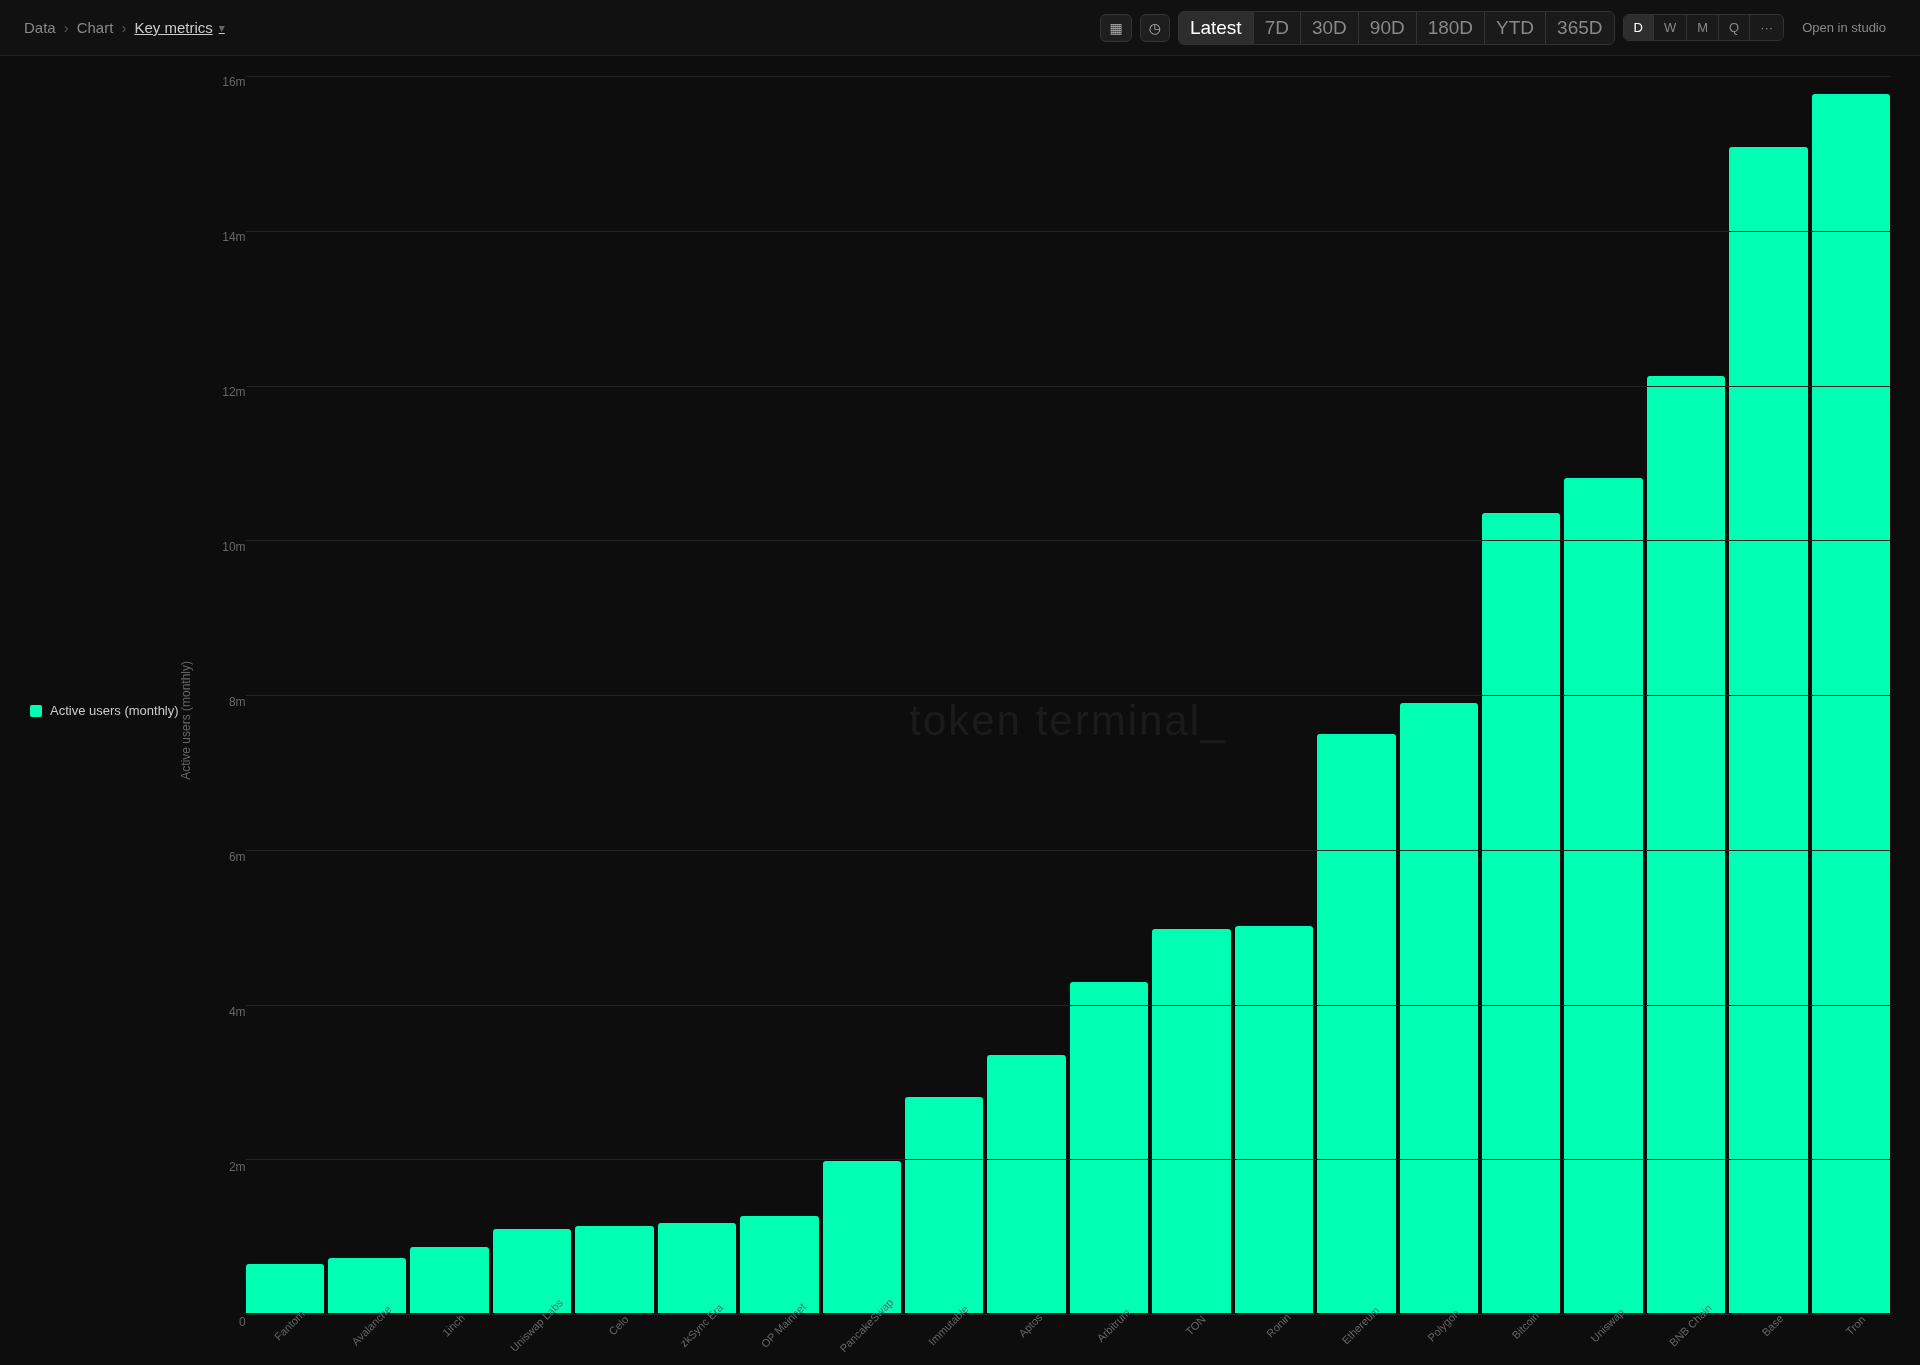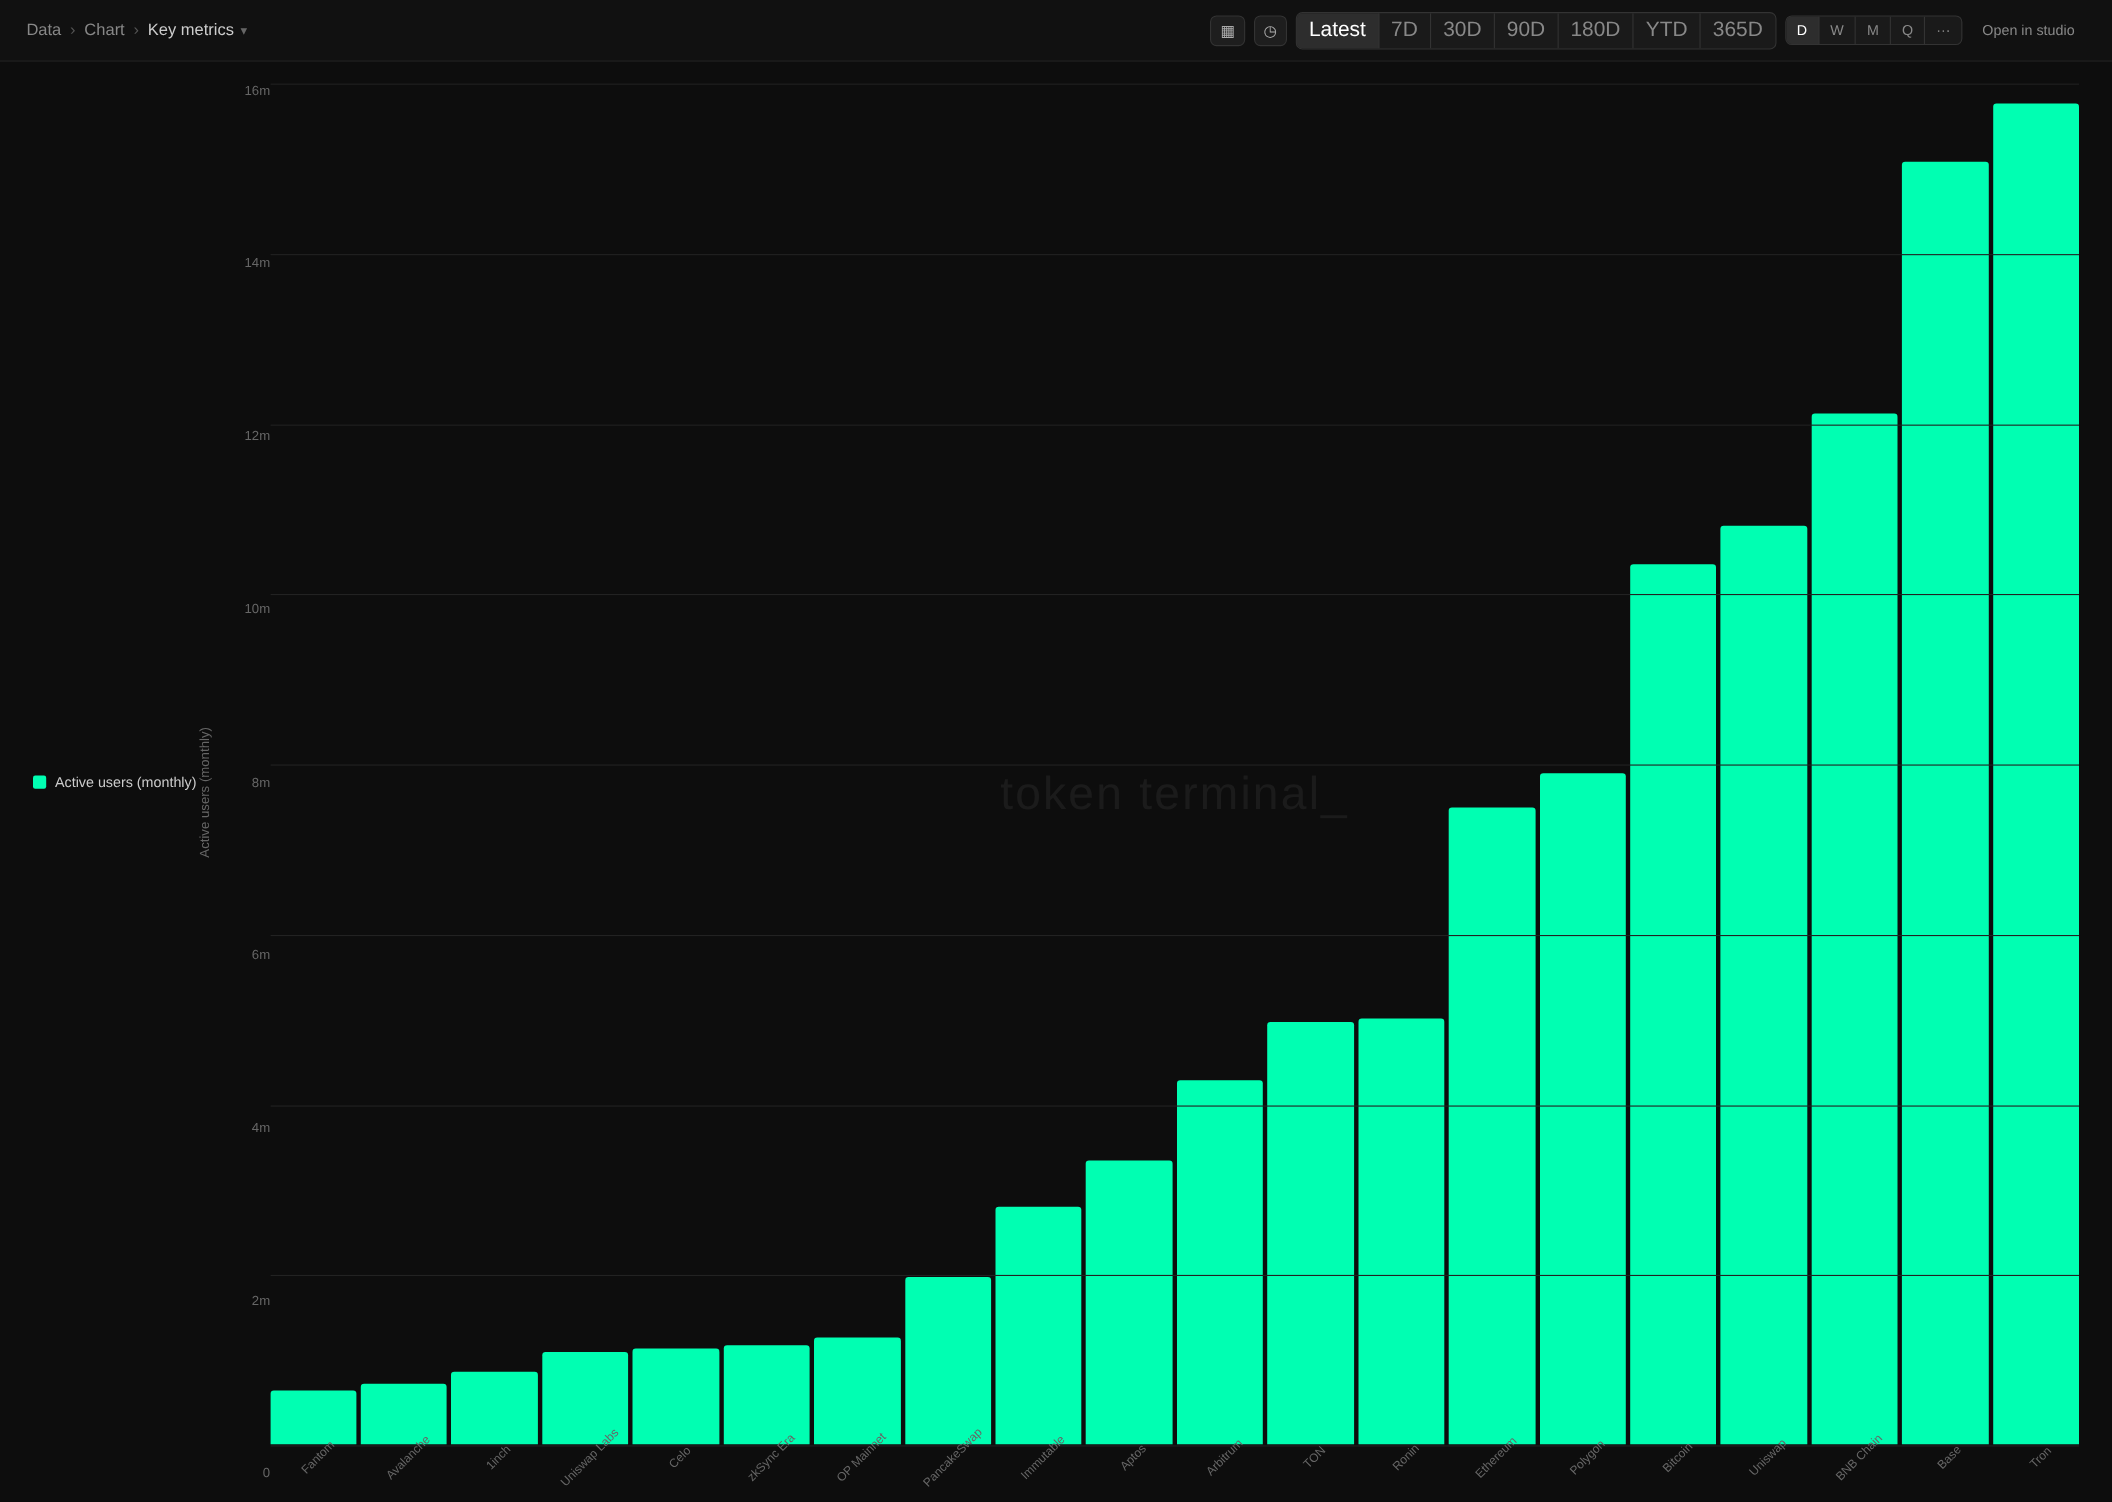--- a/index.html
+++ b/index.html
@@ -37,20 +37,21 @@
     }
     .breadcrumb-item.active {
       color: #ccc;
     }
     .breadcrumb-dropdown {
       display: flex;
       align-items: center;
       gap: 6px;
       color: #ccc;
       cursor: pointer;
+      text-decoration: underline;
     }
     .chevron-icon {
       color: #666;
       font-size: 12px;
     }
 
     
     .toolbar-right {
       display: flex;
       align-items: center;
@@ -160,21 +161,21 @@
       transform: rotate(180deg);
       font-size: 12px;
       color: #666;
       margin-right: 8px;
       align-self: center;
     }
     .y-axis {
       display: flex;
       flex-direction: column;
       justify-content: space-between;
-      padding-bottom: 20px;
+      padding-bottom: 37px;
       width: 45px;
       text-align: right;
     }
     .y-tick {
       font-size: 12px;
       color: #666;
       line-height: 1;
     }
 
     

